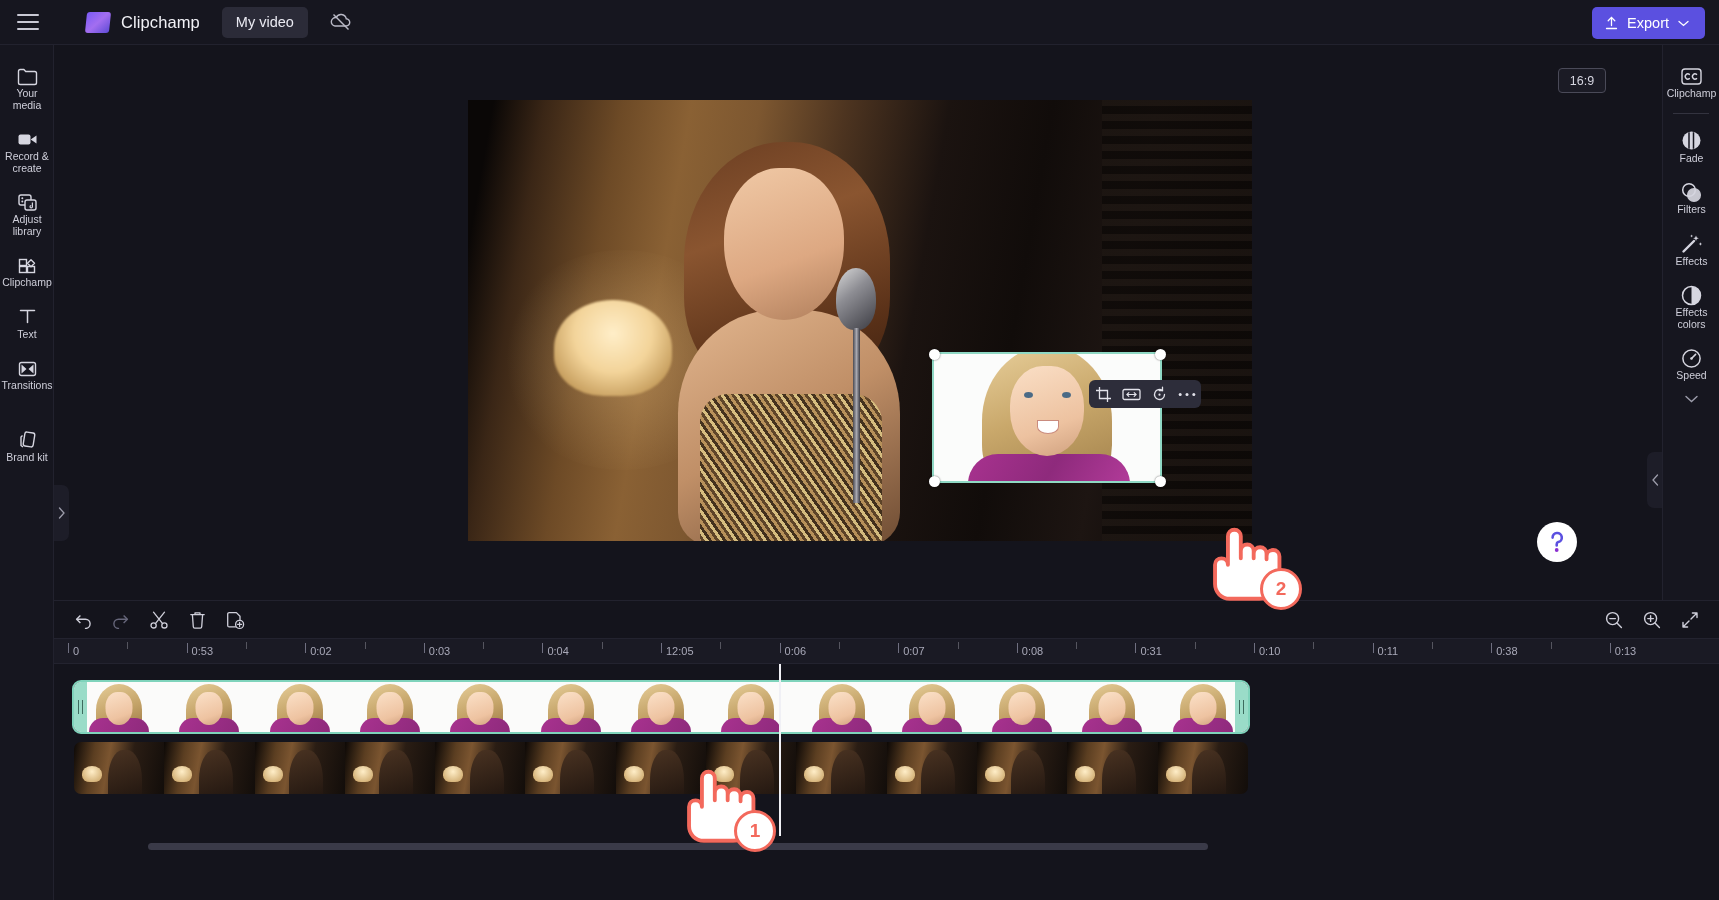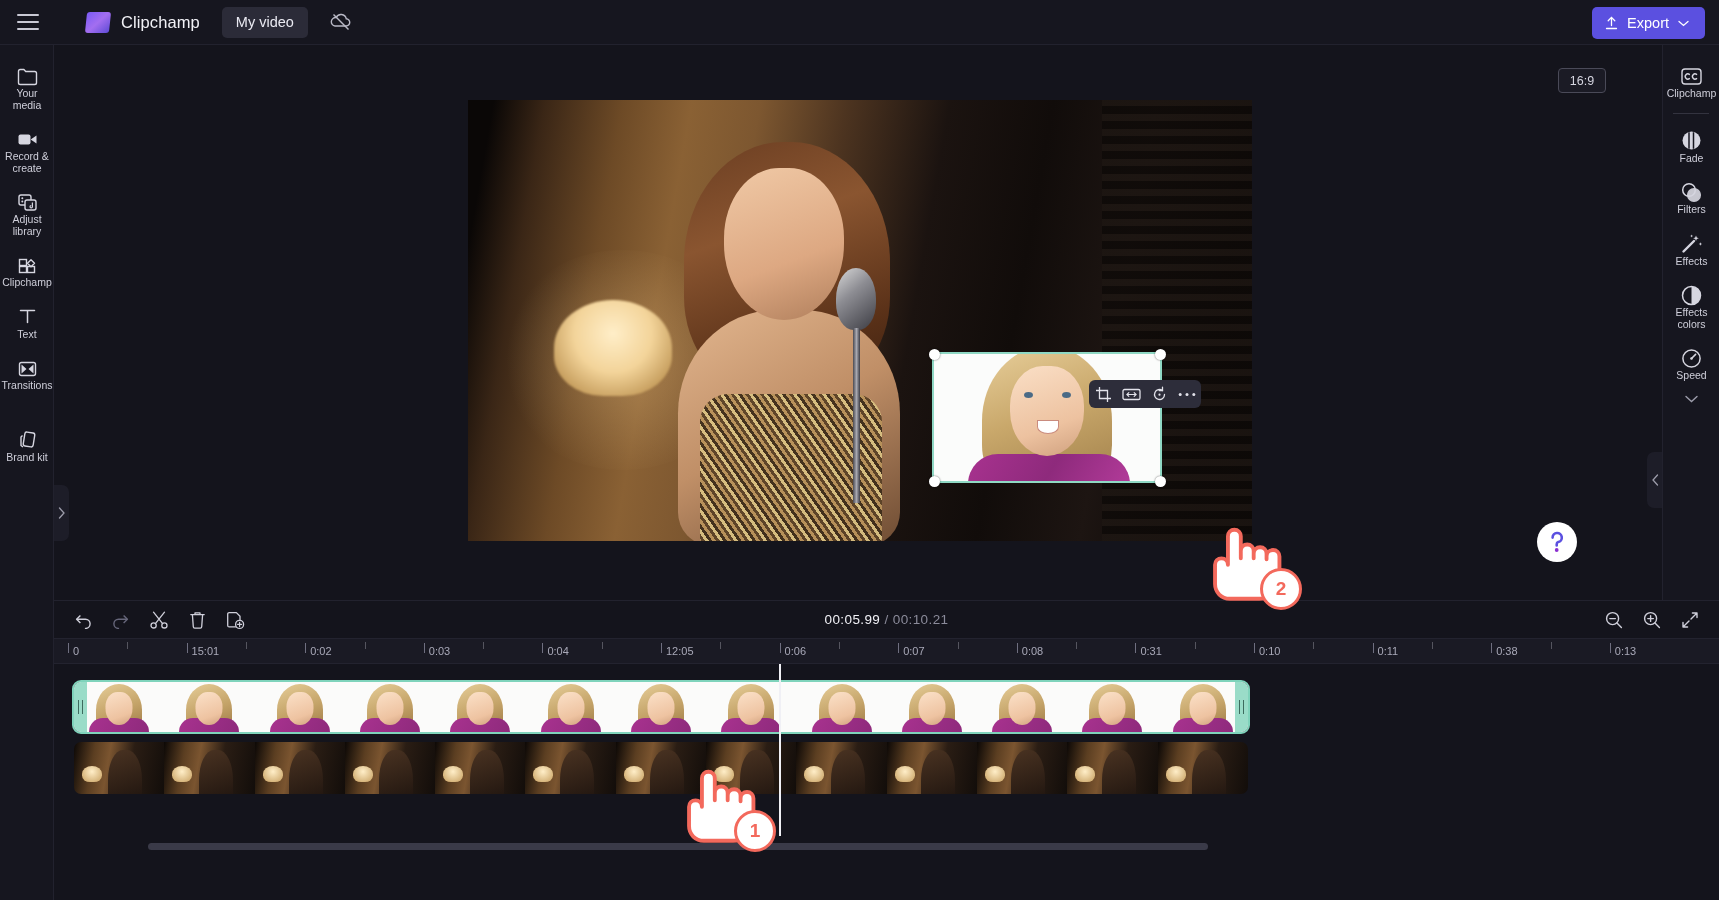--- a/index.html
+++ b/index.html
@@ -564,25 +564,20 @@
       </span>
       <span class="ti">
         <svg width="20" height="20" viewBox="0 0 20 20">
             <path d="M4.2 2.6h7.2L15 6.2v9.2a1.5 1.5 0 0 1-1.5 1.5H4.2a1.5 1.5 0 0 1-1.5-1.5V4.1a1.5 1.5 0 0 1 1.5-1.5z" fill="none" stroke="#cfcfda" stroke-width="1.3" stroke-linejoin="round"></path>
             <circle cx="14.6" cy="14.4" r="4" fill="#14141c" stroke="#cfcfda" stroke-width="1.3"></circle>
             <path d="M14.6 12.4v4M12.6 14.4h4" stroke="#cfcfda" stroke-width="1.2" stroke-linecap="round"></path>
           </svg>
       </span>
     </div>
 
-    <div class="timecode">
-      <span class="cur">00:05.99</span>
-      <span class="tot">/</span>
-      <span class="tot">00:10.21</span>
-    </div>
 
     <div class="tl-zoom">
       <span class="zi">
         <svg width="20" height="20" viewBox="0 0 20 20">
             <circle cx="8.6" cy="8.6" r="6" fill="none" stroke="#cfcfda" stroke-width="1.4"></circle>
             <path d="M5.8 8.6h5.6M13 13l4.4 4.4" stroke="#cfcfda" stroke-width="1.4" stroke-linecap="round"></path>
           </svg>
       </span>
       <span class="zi">
         <svg width="20" height="20" viewBox="0 0 20 20">
@@ -601,21 +596,21 @@
   <div class="ruler">
       <div class="tick" style="left: 14px;">
         <div class="bar"></div>
         <div class="lab">0</div>
       </div>
       <div class="tick minor" style="left: 73.3px;">
         <div class="bar"></div>
       </div>
       <div class="tick" style="left: 132.6px;">
         <div class="bar"></div>
-        <div class="lab">15:01</div>
+        <div class="lab">0:53</div>
       </div>
       <div class="tick minor" style="left: 191.9px;">
         <div class="bar"></div>
       </div>
       <div class="tick" style="left: 251.2px;">
         <div class="bar"></div>
         <div class="lab">0:02</div>
       </div>
       <div class="tick minor" style="left: 310.5px;">
         <div class="bar"></div>

